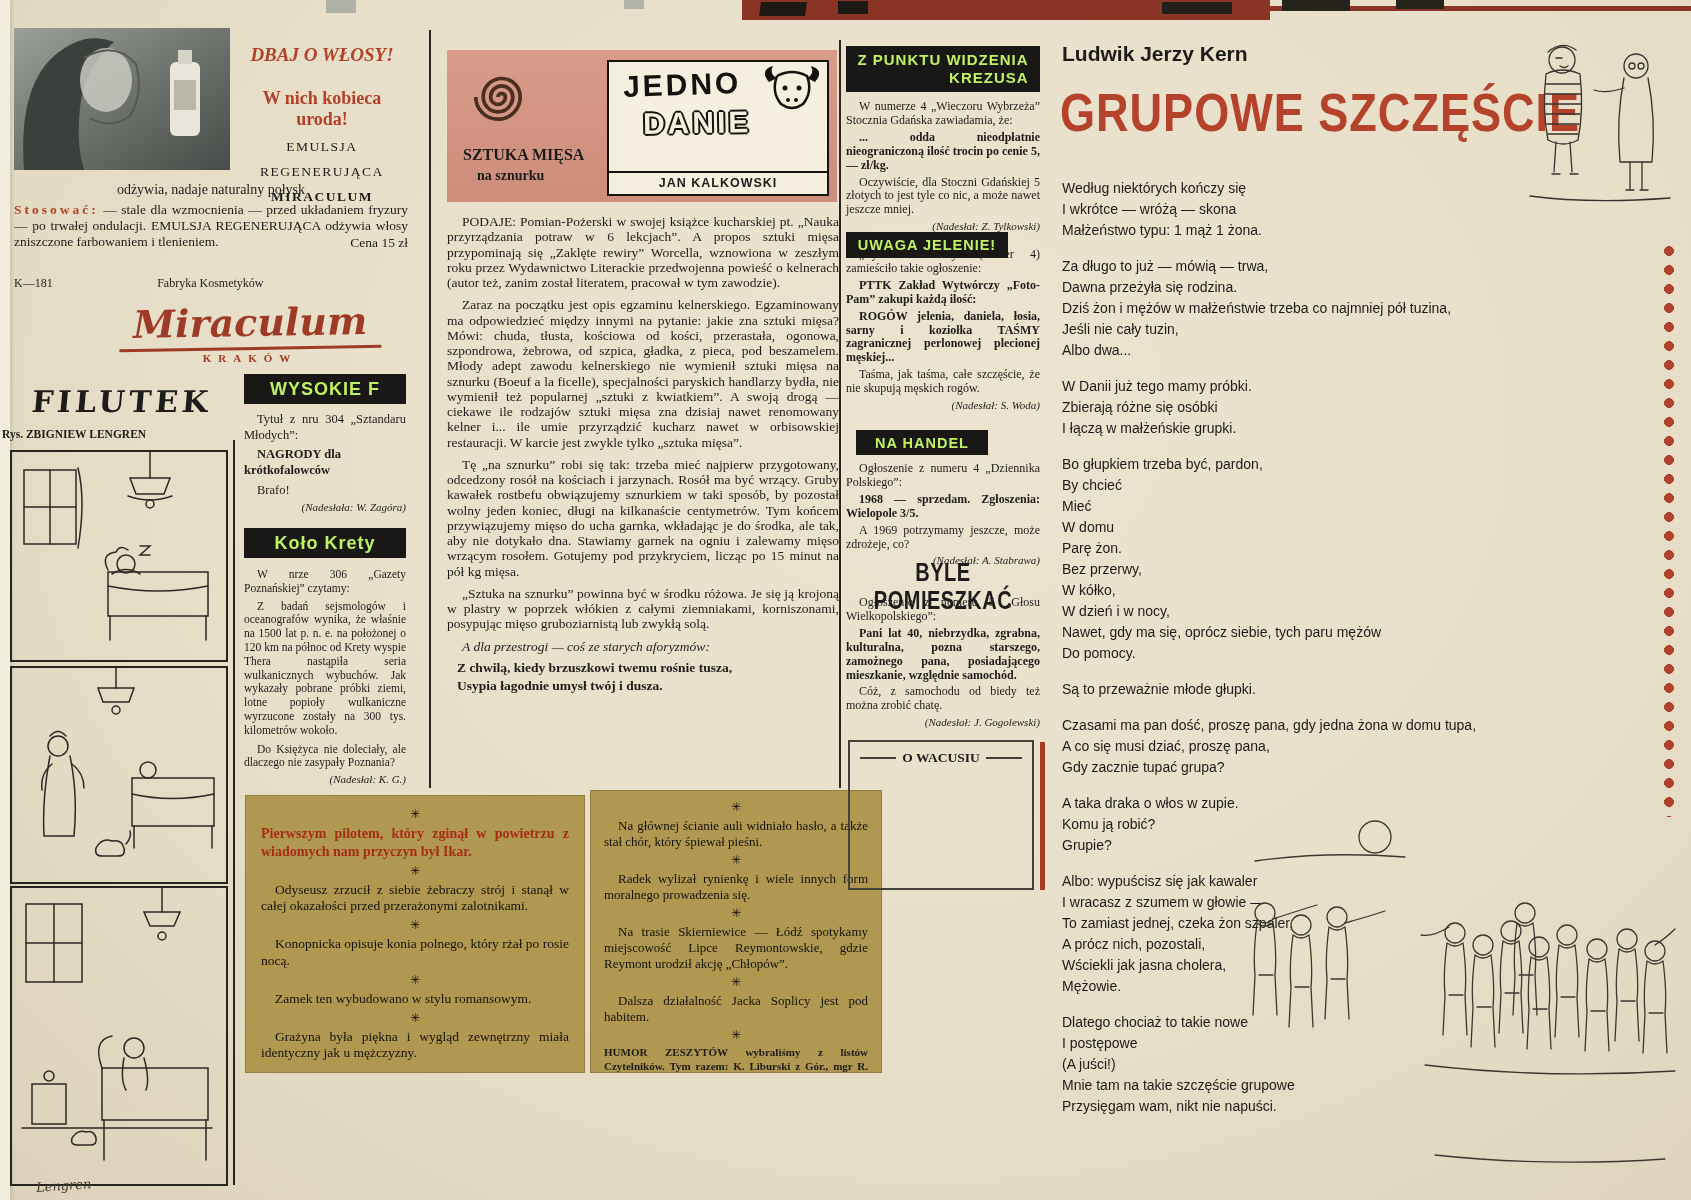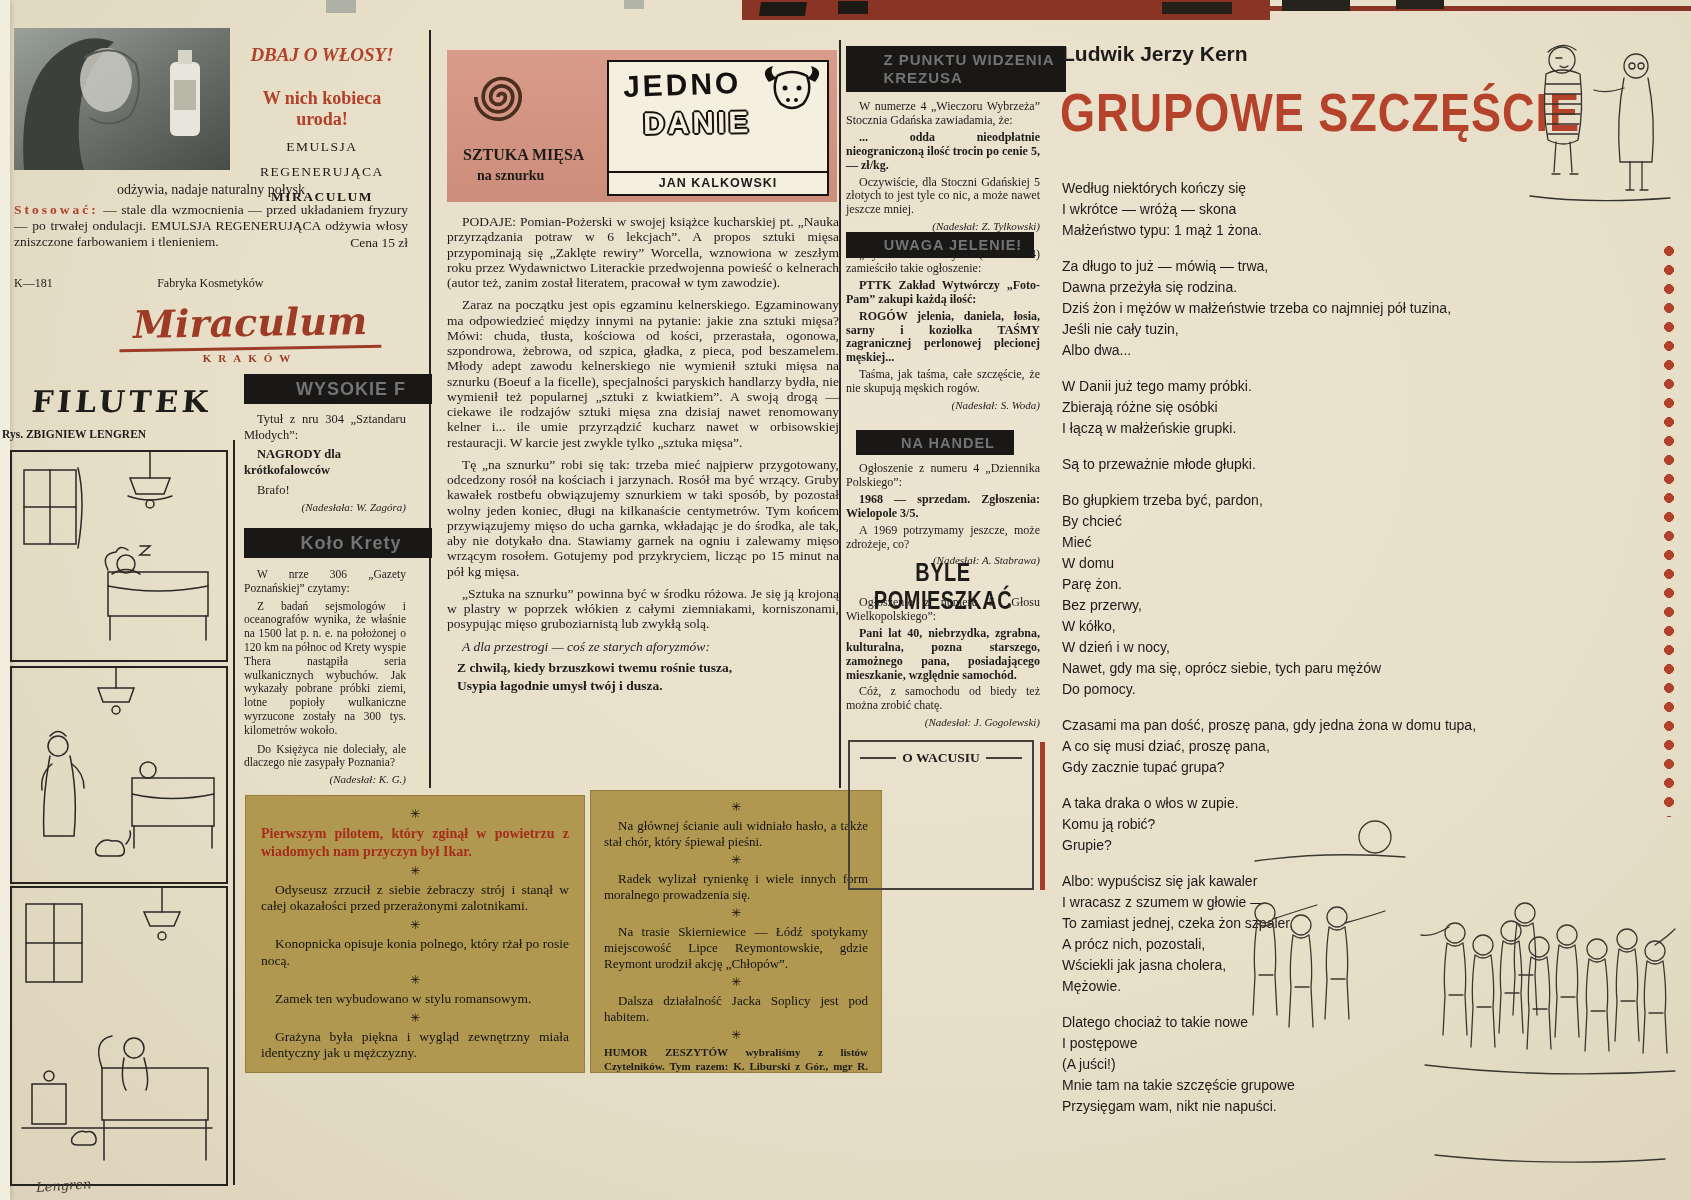--- a/index.html
+++ b/index.html
@@ -2,23 +2,23 @@
 <html lang="pl"><head>
 <meta charset="utf-8">
 <style>
   html,body{margin:0;padding:0;background:#6f6a5e;}
   #page{position:relative;width:1691px;height:1200px;overflow:hidden;
         background:radial-gradient(ellipse at 55% 35%, #ece4d0 0%, #e7dfc8 55%, #ddd3ba 100%);
         font-family:"Liberation Serif", serif;color:#1d1c1a;}
   .abs{position:absolute;}
   .prewrap{white-space:pre-line;}
   .just{text-align:justify;}
-  .hdr-box{background:#191816;color:#737373;font-family:"Liberation Sans",sans-serif;
+  .hdr-box{background:#191816;color:#bef264;font-family:"Liberation Sans",sans-serif;
            font-weight:bold;display:flex;align-items:center;justify-content:center;
-           letter-spacing:1px;text-align:left;padding-left:26px;}
+           letter-spacing:1px;text-align:right;}
   .vr{background:#272521;width:2px;}
   .credit{font-style:italic;text-align:right;font-size:11px;margin-top:3px;}
   .q{font-weight:bold;}
   .indent{text-indent:13px;}
   .col4-text{width:194px;font-size:12px;line-height:1.16;text-align:justify;}
   .col4-text > div{margin-bottom:3px;}
   .ad-head{width:172px;text-align:center;}
   .ad-headline{font-size:19px;font-weight:bold;font-style:italic;color:#b2402a;}
   .ad-sub{font-size:18px;font-weight:bold;color:#b2402a;margin-top:22px;}
   .ad-line{font-size:13.5px;letter-spacing:1.5px;margin-top:9px;}
@@ -354,31 +354,31 @@
 I wkrótce — wróżą — skona
 Małżeństwo typu: 1 mąż 1 żona.</div>
     <div class="stanza">Za długo to już — mówią — trwa,
 Dawna przeżyła się rodzina.
 Dziś żon i mężów w małżeństwie trzeba co najmniej pół tuzina,
 Jeśli nie cały tuzin,
 Albo dwa...</div>
     <div class="stanza">W Danii już tego mamy próbki.
 Zbierają różne się osóbki
 I łączą w małżeńskie grupki.</div>
-    <div class="stanza">Są to przeważnie młode głupki.</div>
     <div class="stanza">Bo głupkiem trzeba być, pardon,
 By chcieć
 Mieć
 W domu
 Parę żon.
 Bez przerwy,
 W kółko,
 W dzień i w nocy,
 Nawet, gdy ma się, oprócz siebie, tych paru mężów
 Do pomocy.</div>
+    <div class="stanza">Są to przeważnie młode głupki.</div>
     <div class="stanza">Czasami ma pan dość, proszę pana, gdy jedna żona w domu tupa,
 A co się musi dziać, proszę pana,
 Gdy zacznie tupać grupa?</div>
     <div class="stanza">A taka draka o włos w zupie.
 Komu ją robić?
 Grupie?</div>
     <div class="stanza">Albo: wypuścisz się jak kawaler
 I wracasz z szumem w głowie —
 To zamiast jednej, czeka żon szpaler,
 A prócz nich, pozostali,

